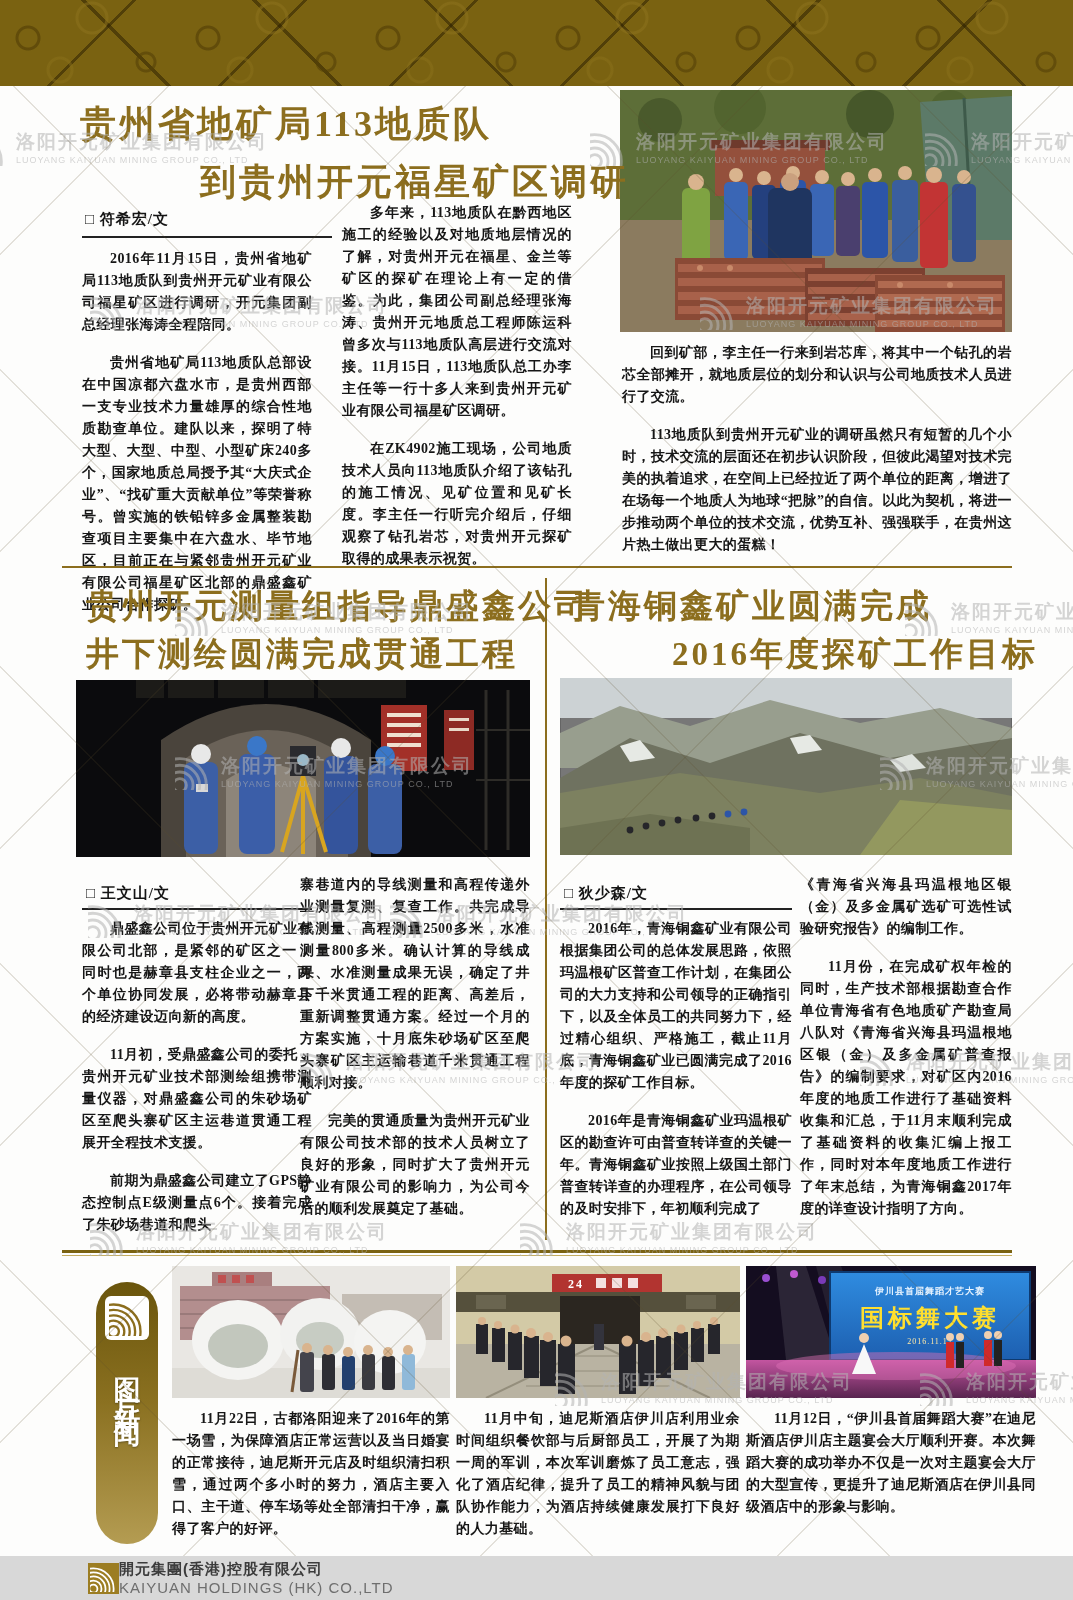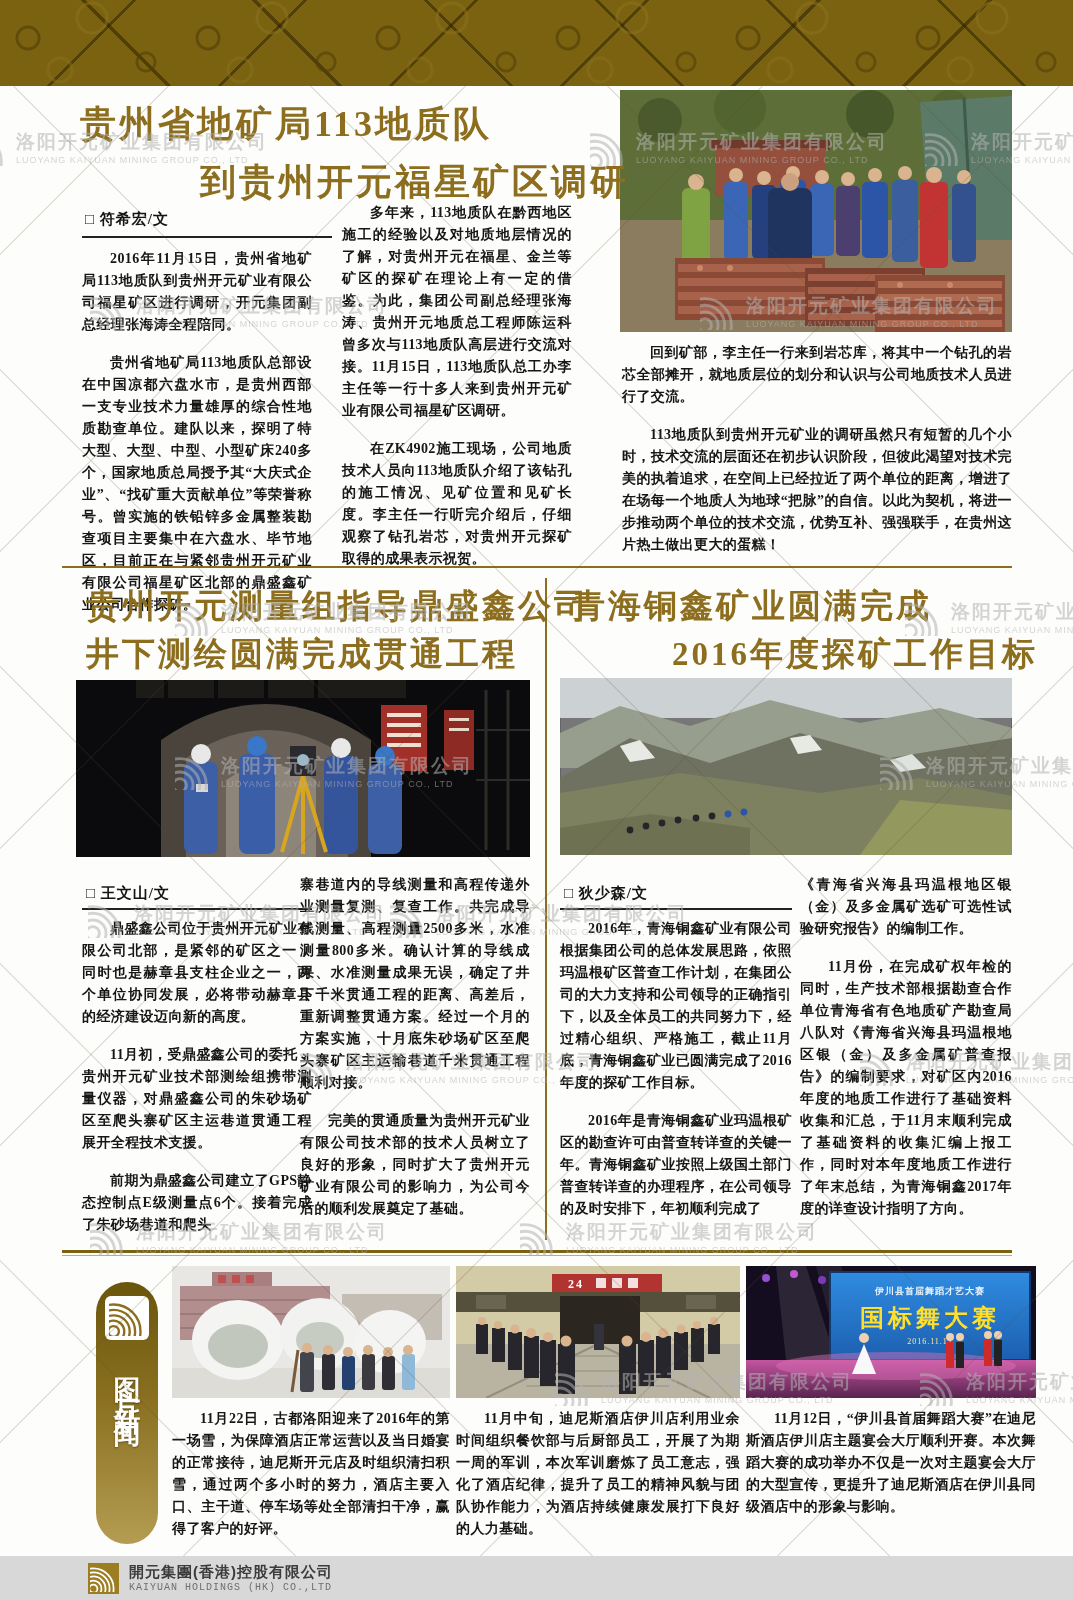--- a/index.html
+++ b/index.html
@@ -59,23 +59,23 @@
     font-weight:bold;text-shadow:0 1px 2px rgba(0,0,0,.35);
   }
   .caption{z-index:2;}
   .caption .para{margin:0;}
   .footer{
     left:0;top:1556px;width:1073px;height:44px;background:#d8d8d8;z-index:4;
     display:flex;align-items:center;
   }
   .footer-logo{width:31px;height:31px;background:#9c7d22;margin-left:88px;display:flex;align-items:center;justify-content:center;}
   .footer-logo svg{width:27px;height:27px;color:#ffffff;}
-  .footer-text{margin-left:10px;font-family:"Liberation Sans",sans-serif;}
+  .footer-text{font-family:"Liberation Sans",sans-serif;}
   .footer-cn{font-size:15px;font-weight:bold;color:#3c3c3c;letter-spacing:1px;}
-  .footer-en{font-size:10px;color:#6e6e6e;letter-spacing:1px;font-family:Liberation Mono, monospace;}
+  .footer-en{font-size:15px;color:#6e6e6e;letter-spacing:1px;}
   .screen-line1{fill:#e8f4ff;font-size:9px;letter-spacing:1px;font-weight:bold;}
   .screen-title{fill:#ffdf2e;font-size:24px;font-weight:bold;letter-spacing:4px;}
   .screen-date{fill:#ffe9a8;font-size:8px;letter-spacing:1px;}
   .sign-text{fill:#ffffff;font-size:12px;font-weight:bold;letter-spacing:2px;}
 </style>
 </head>
 <body>
 
 <div class="page">
 

